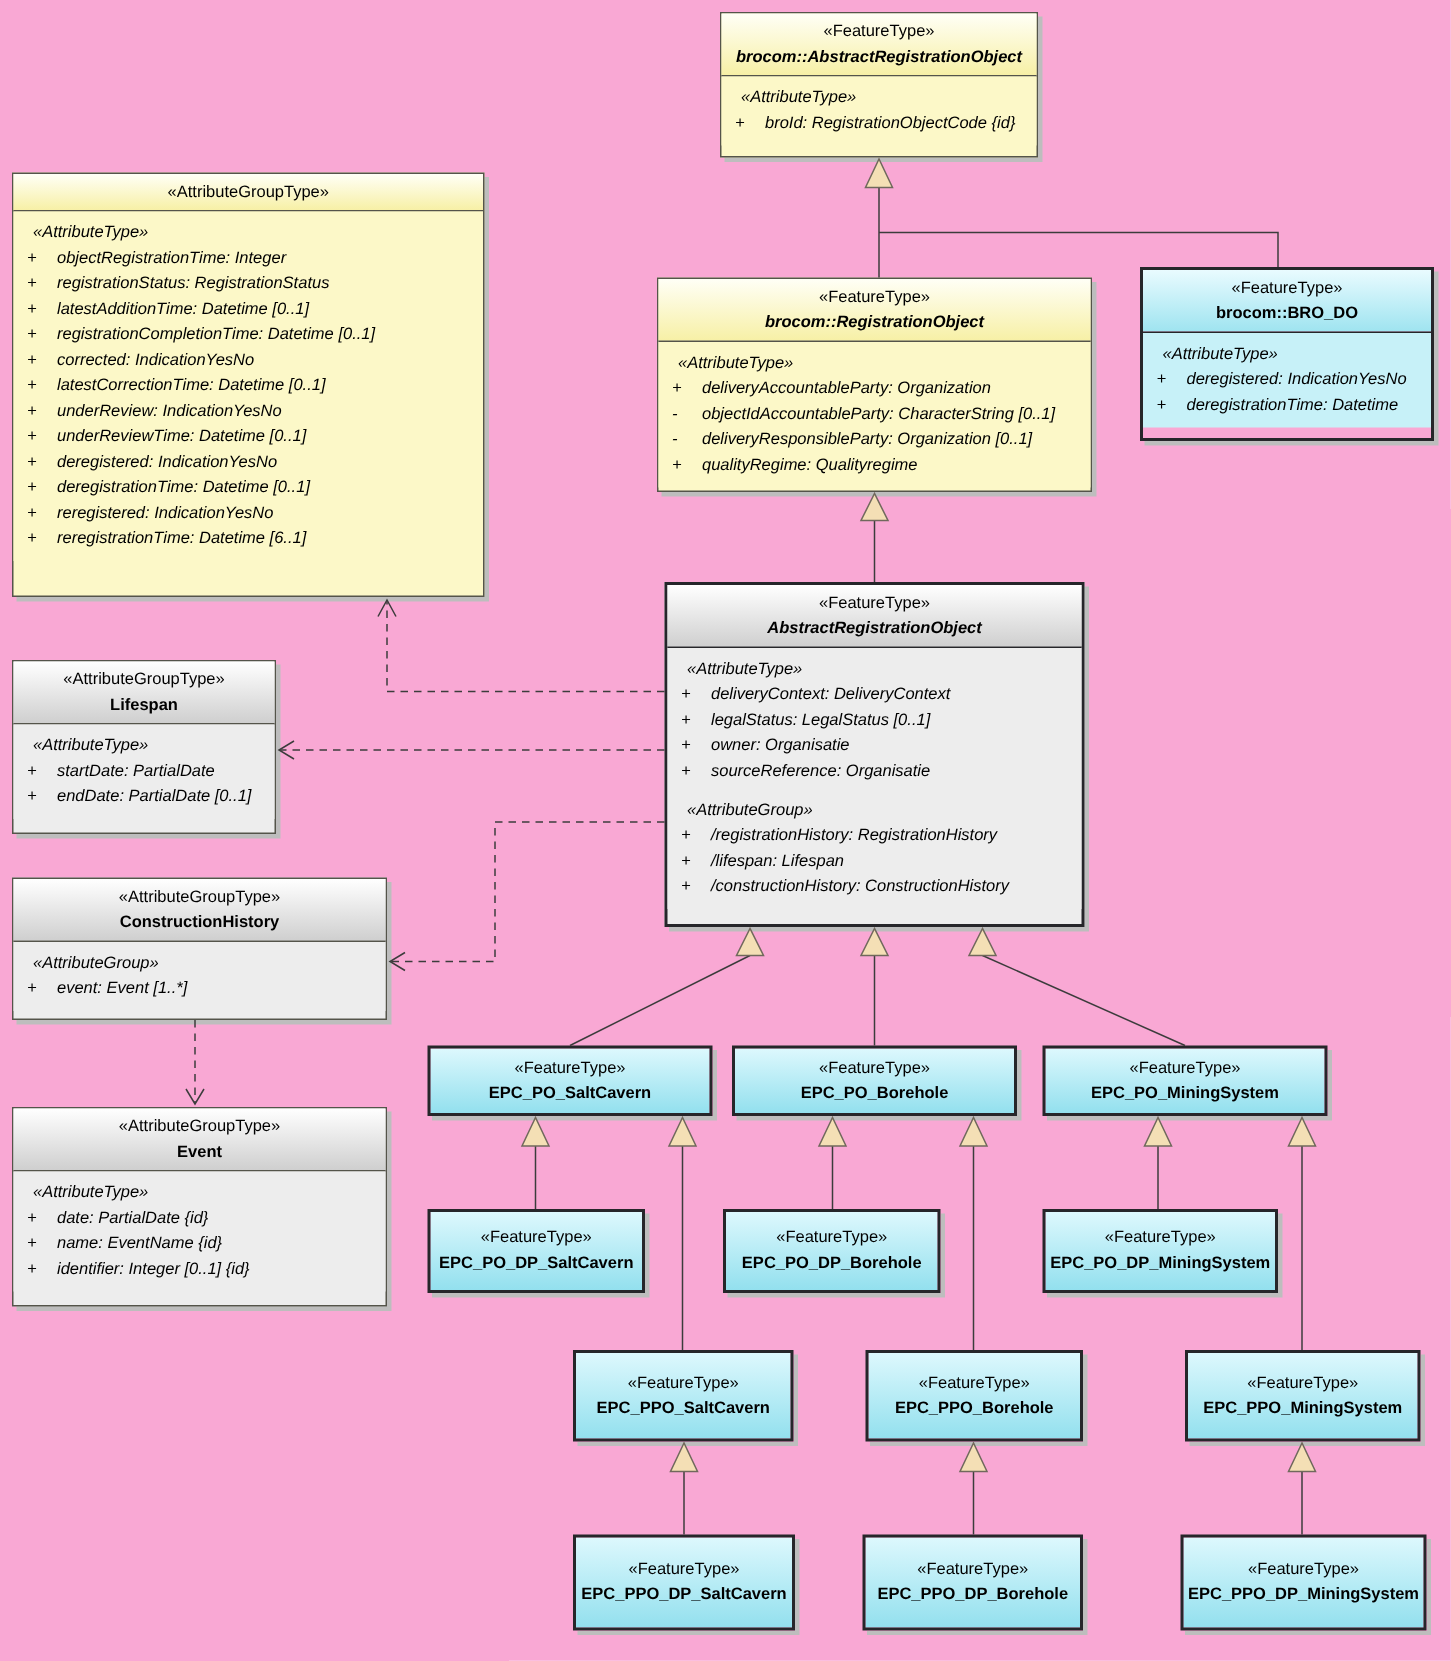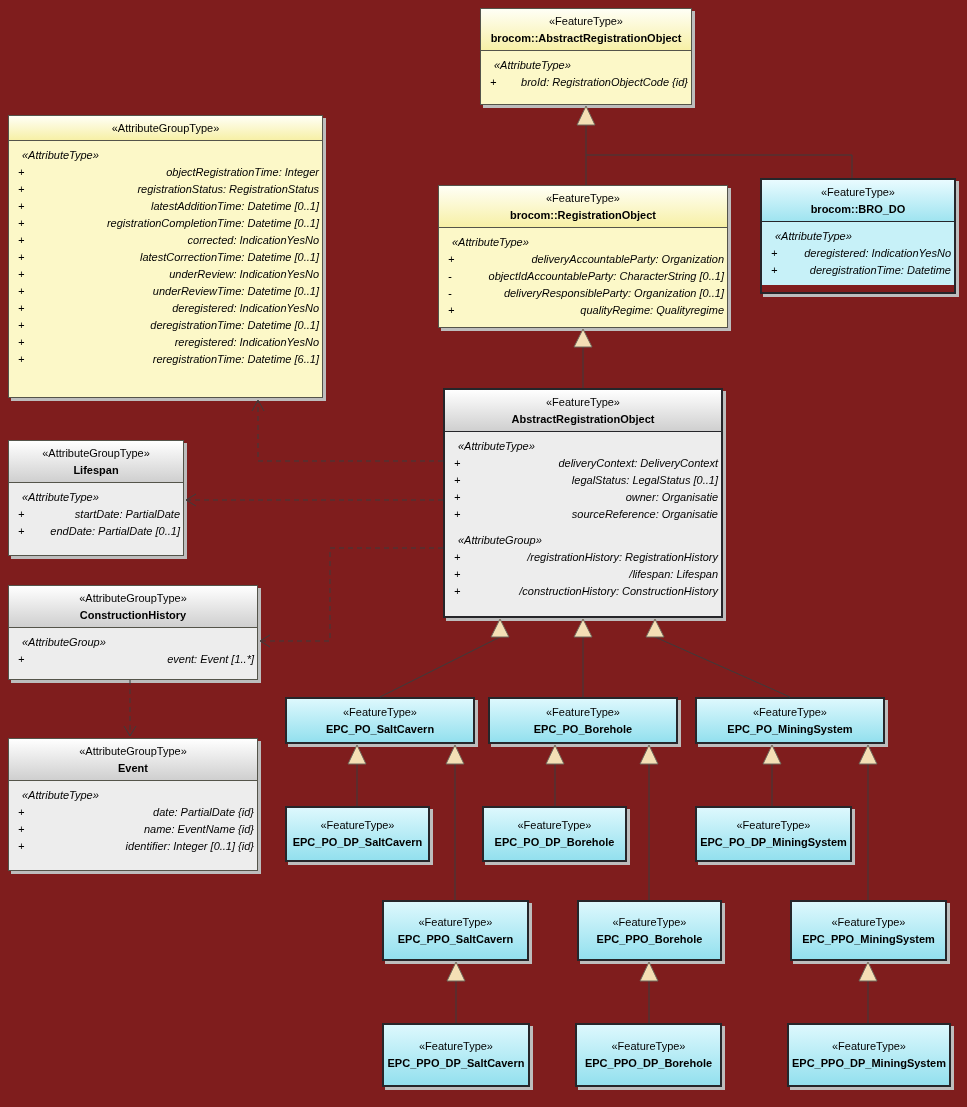--- a/index.html
+++ b/index.html
@@ -1,32 +1,32 @@
 <!DOCTYPE html>
 <html><head>
 <meta charset="utf-8">
 <style>
   *{box-sizing:border-box;margin:0;padding:0;}
   body{background:#ffffff;}
-  #canvas{position:relative;width:967px;height:1107px;background:#7f1d1d;
+  #canvas{position:relative;width:967px;height:1107px;background:#f9a8d4;
     font-family:"Liberation Sans","DejaVu Sans",sans-serif;font-size:11px;color:#000;overflow:hidden;}
   #connectors{position:absolute;left:0;top:0;width:967px;height:1107px;z-index:2;pointer-events:none;}
   .uml-box{position:absolute;z-index:1;border:1px solid #54544A;box-shadow:3px 3px 0 #BDBDBD;}
   .uml-box.bold{border-width:2px;border-color:#26262A;}
   .box-header{text-align:center;padding:6px 3px 5px;}
   .with-attrs .box-header{border-bottom:1px solid #54544A;}
   .bold.with-attrs .box-header{border-bottom:1px solid #26262A;}
   .stereotype{line-height:13px;}
   .class-name{font-weight:bold;line-height:14px;margin-top:3px;white-space:nowrap;}
-  .abstract .class-name{}
+  .abstract .class-name{font-style:italic;}
   .box-attrs{padding:6px 3px 6px;line-height:17px;font-style:italic;}
   .section-label{padding-left:10px;}
   .attr-row{display:flex;}
   .attr-vis{flex:0 0 26px;padding-left:6px;}
-  .attr-text{flex:1;white-space:nowrap;text-align:right;}
+  .attr-text{flex:1;white-space:nowrap;}
   .attr-gap{height:9px;}
   .flat{display:flex;flex-direction:column;justify-content:center;text-align:center;}
   .yellow{background:#FCF8C8;}
   .yellow .box-header{background:linear-gradient(180deg,#FFFFF6 0%,#F7F0A6 100%);}
   .yellow .box-attrs{background:#FCF8C8;}
   .gray{background:#EDEDED;}
   .gray .box-header{background:linear-gradient(180deg,#FFFFFF 0%,#CFCFCF 100%);}
   .gray .box-attrs{background:#EDEDED;}
   .cyan .box-header{background:linear-gradient(180deg,#E9FBFF 0%,#9FE4F0 100%);}
   .cyan .box-attrs{background:#C7F1F8;}

